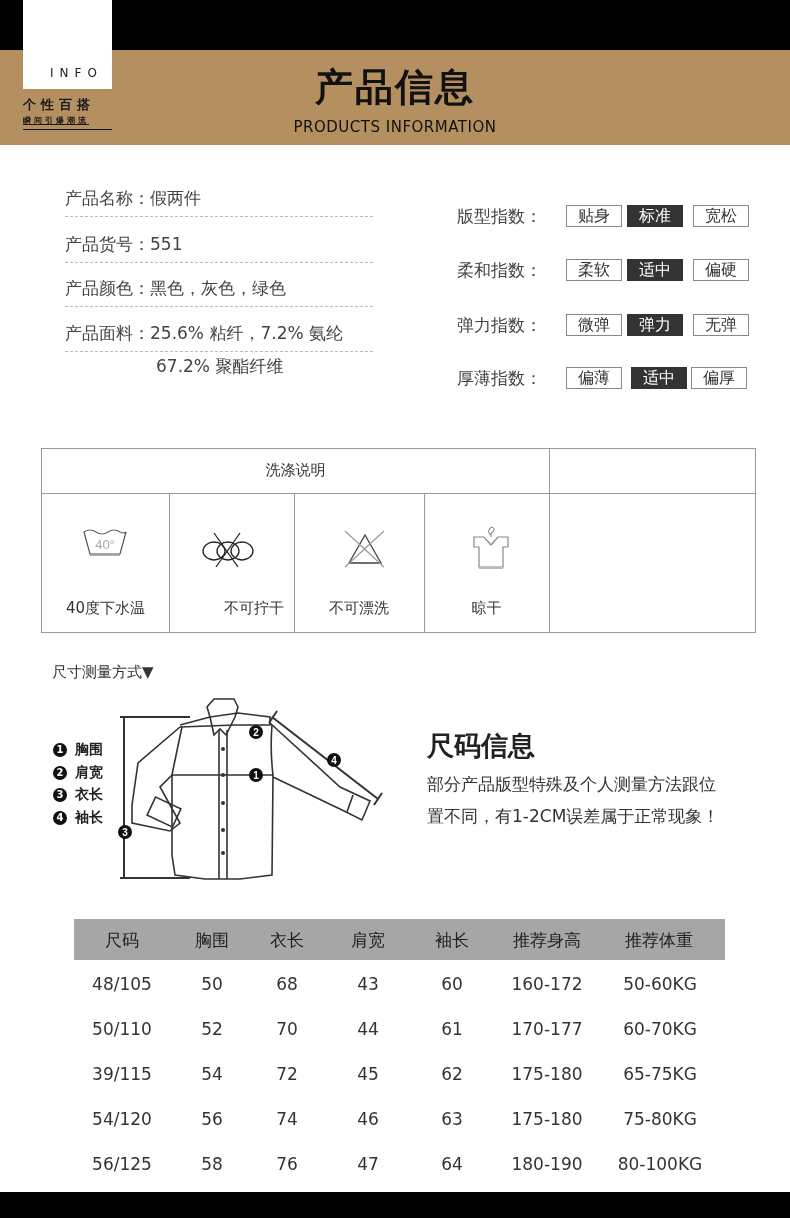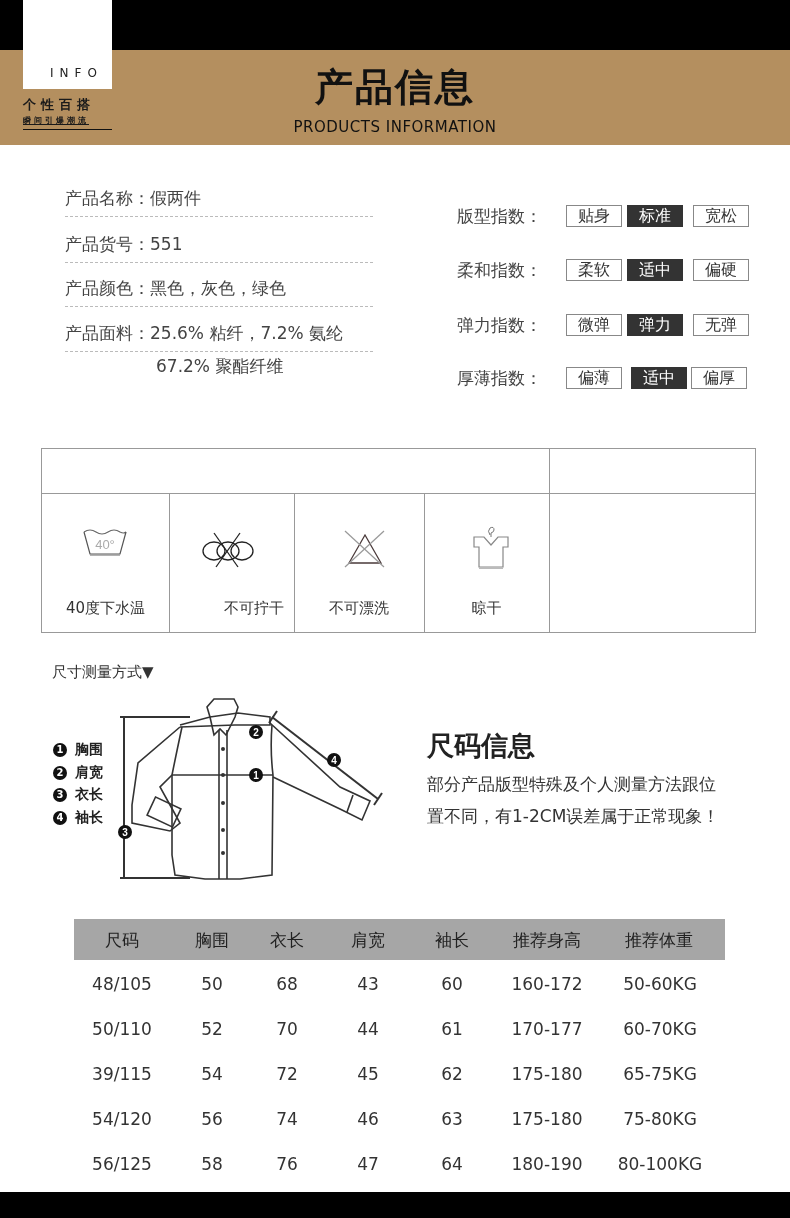--- a/index.html
+++ b/index.html
@@ -88,20 +88,21 @@
 <div class="abs chip sel" style="left:631px;top:367px;">适中</div>
 <div class="abs chip" style="left:691px;top:367px;">偏厚</div>
 
 <div class="abs care">
   <div class="hrow"></div>
   <div class="vl" style="left:507px;height:183px;"></div>
   <div class="vl" style="left:127px;top:45px;height:138px;"></div>
   <div class="vl" style="left:252px;top:45px;height:138px;"></div>
   <div class="vl" style="left:382px;top:45px;height:138px;"></div>
 
+  <div class="care-head" style="left:0;width:507px;">洗涤说明</div>
 
   <svg class="care-icon" style="left:38px;" width="50" height="36" viewBox="0 0 50 36">
     <path d="M4 8 Q10 4 16 8 Q22 12 28 8 Q34 4 40 8 Q44 10 46 8" fill="none" stroke="#666" stroke-width="1.2"></path>
     <path d="M4 8 L10 30 L40 30 L46 8" fill="none" stroke="#555" stroke-width="1.2"></path>
     <line x1="10" y1="31" x2="40" y2="31" stroke="#999" stroke-width="1.5"></line>
     <text x="25" y="25" text-anchor="middle" font-size="13" fill="#aaa" font-family="Liberation Sans, sans-serif">40°</text>
   </svg>
 
   <svg class="care-icon" style="left:158px;top:80px;" width="56" height="40" viewBox="0 0 56 40">
     <ellipse cx="14" cy="22" rx="11" ry="9" fill="none" stroke="#222" stroke-width="1.3"></ellipse>

